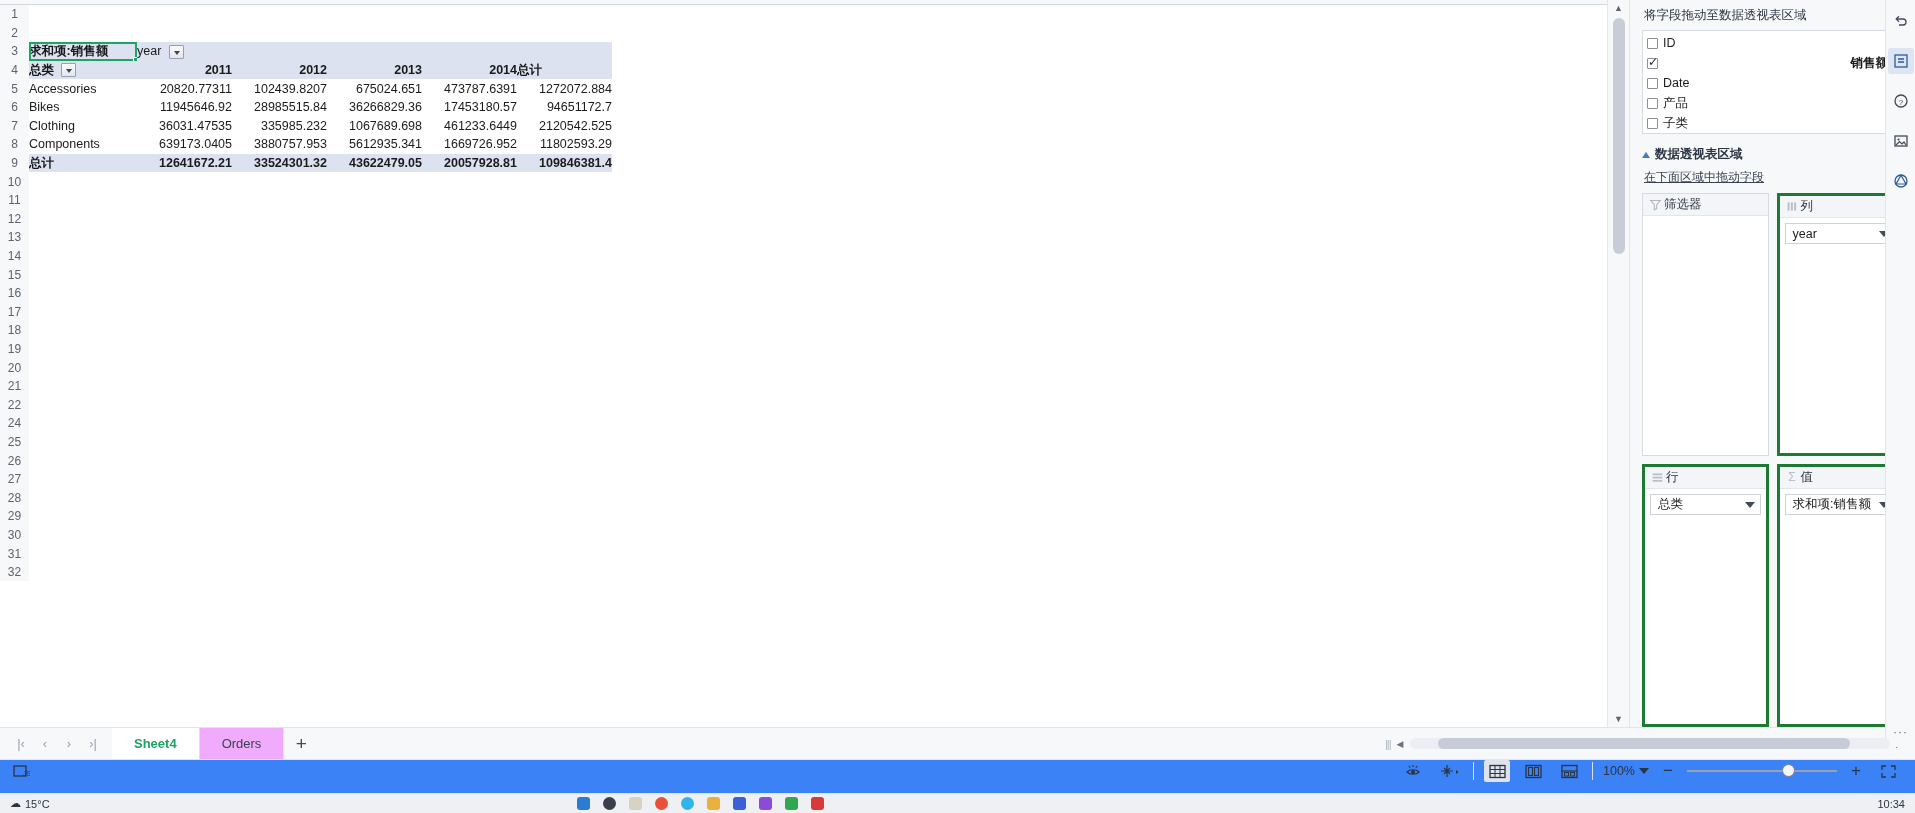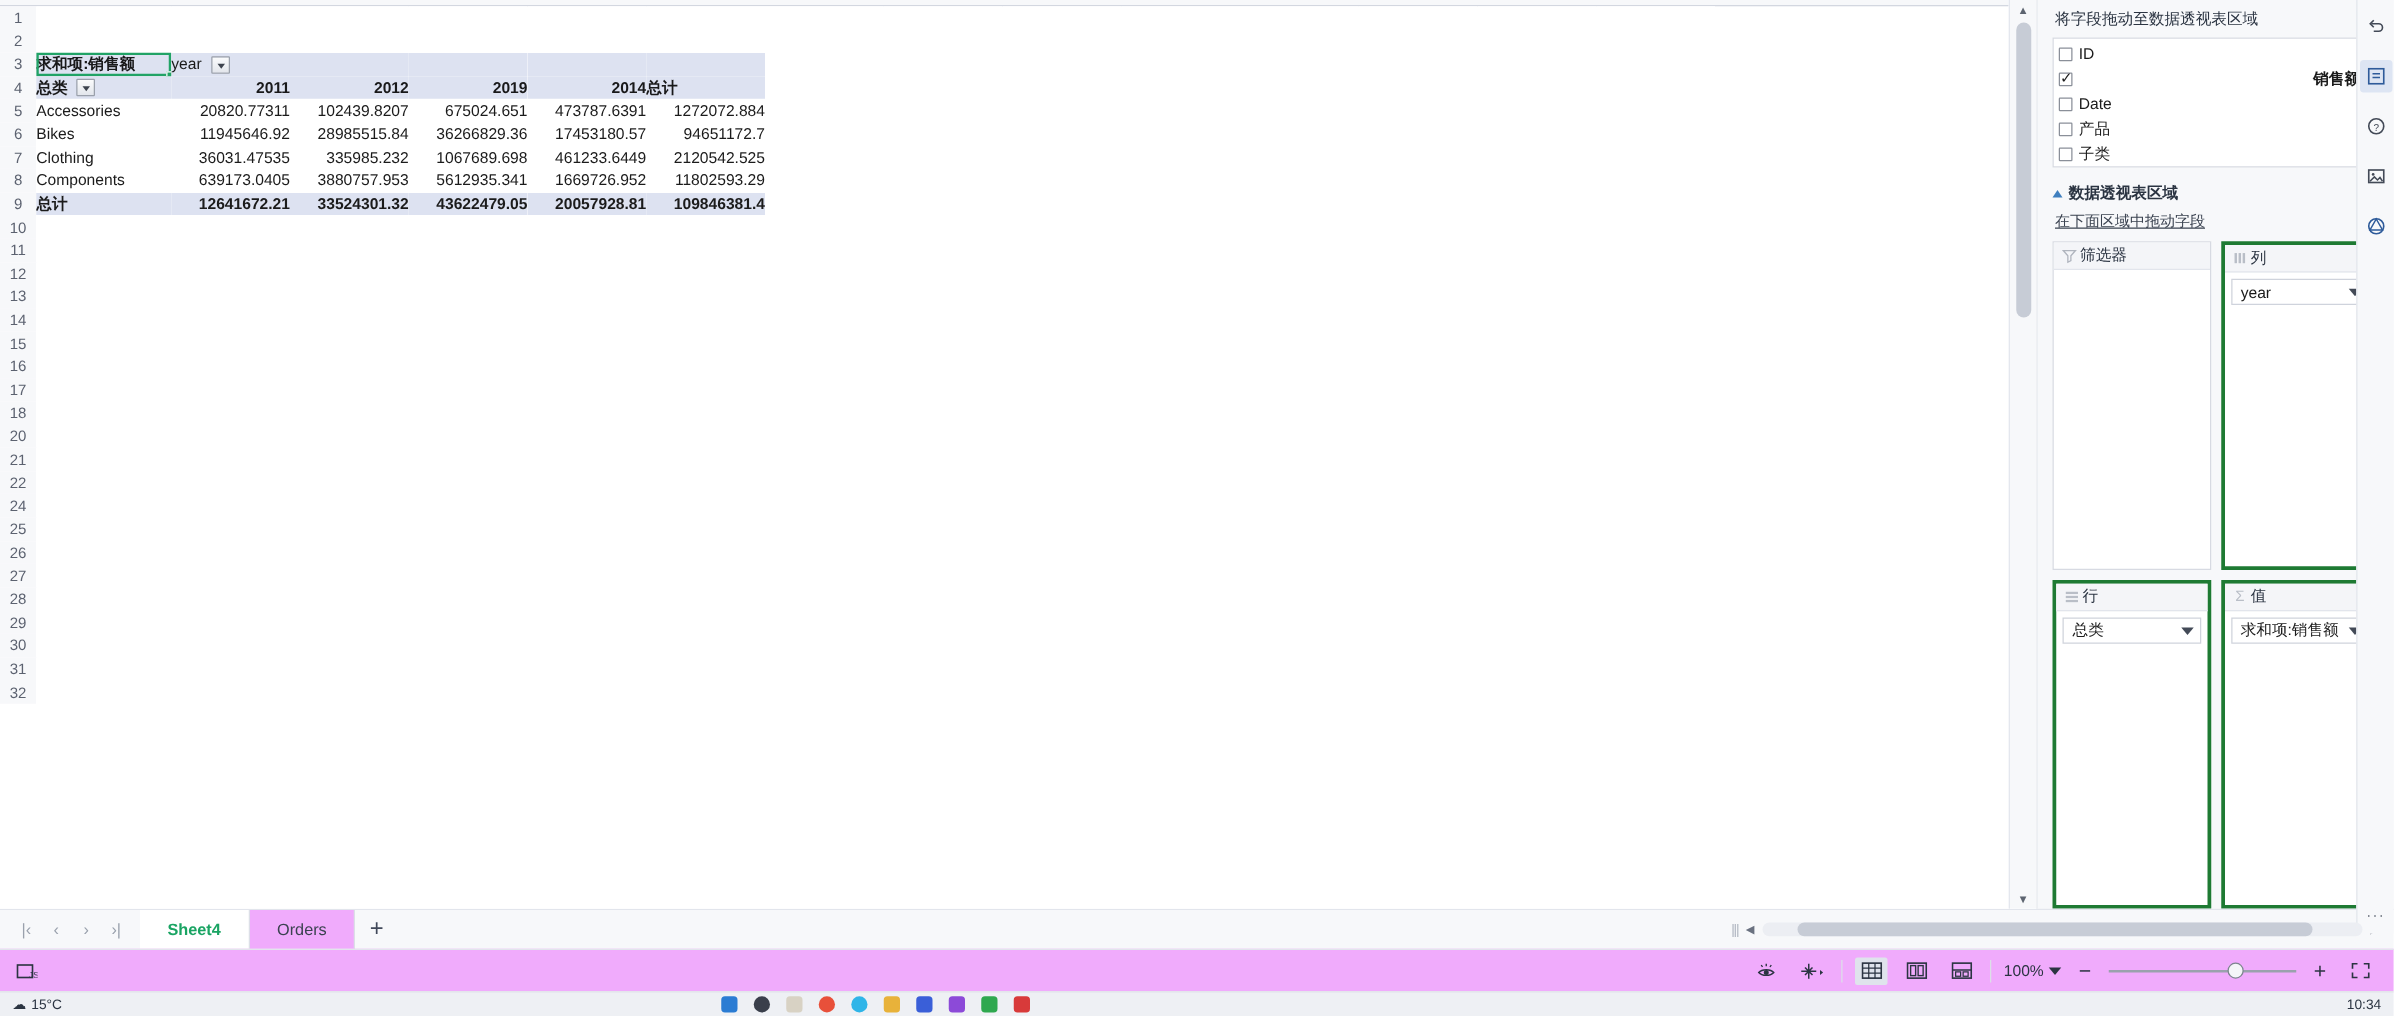--- a/index.html
+++ b/index.html
@@ -142,22 +142,22 @@
   .addtab { display: flex; align-items: center; justify-content: center; width: 34px; color: #41495a; font-size: 19px; }
   .tabspacer { flex: 1 1 auto; }
   .hscroll { display: flex; align-items: center; gap: 6px; padding-right: 12px; width: 530px; }
   .hs-grip { color: #aeb4bf; font-size: 11px; letter-spacing: -1px; }
   .hs-track { flex: 1 1 auto; height: 11px; background: #eceef3; border-radius: 6px; position: relative; }
   .hs-thumb { position: absolute; left: 28px; right: 40px; top: 0; bottom: 0; background: #c7ccd6; border-radius: 6px; }
   .hs-arrow { color: #6a7180; font-size: 9px; }
 
   
   .statusbar {
-    height: 34px; display: flex; align-items: center;
-    background: #f0abfc; border-top: 1px solid #e2e5ec; padding: 0 14px 0 8px;
+    height: 34px; display: flex; align-items: flex-start;
+    background: #3b82f6; border-top: 1px solid #e2e5ec; padding: 0 14px 0 8px;
   }
   .sb-left { display: flex; align-items: center; gap: 14px; }
   .sb-right { margin-left: auto; display: flex; align-items: center; gap: 10px; }
   .vdiv { width: 1px; height: 18px; background: #dcdfe7; }
   .viewbtn {
     width: 26px; height: 22px; display: flex; align-items: center; justify-content: center;
     border-radius: 2px;
   }
   .viewbtn.on { background: #dfe3ec; }
   .zoomlbl { font-size: 12.5px; color: #2b3442; display: flex; align-items: center; gap: 4px; }
@@ -277,21 +277,21 @@
             </tr>
 
             <tr>
               <td class="rowhdr">4</td>
               <td class="cell pv-colhdr lbl">
                 <span>总类</span>
                 <span class="filterbtn"></span>
               </td>
               <td class="cell pv-colhdr">2011</td>
               <td class="cell pv-colhdr">2012</td>
-              <td class="cell pv-colhdr">2019</td>
+              <td class="cell pv-colhdr">2013</td>
               <td class="cell pv-colhdr">2014</td>
               <td class="cell pv-colhdr lbl">总计</td>
               <td class="cell"></td>
                 <td class="cell"></td>
               <td class="cell"></td>
                 <td class="cell"></td>
               <td class="cell"></td>
                 <td class="cell"></td>
               <td class="cell"></td>
             </tr>
@@ -501,20 +501,36 @@
                 <td class="cell"></td>
                 <td class="cell"></td>
                 <td class="cell"></td>
                 <td class="cell"></td>
                 <td class="cell"></td>
                 <td class="cell"></td>
                 <td class="cell"></td>
               </tr>
             <tr>
                 <td class="rowhdr">18</td>
+                <td class="cell"></td>
+                <td class="cell"></td>
+                <td class="cell"></td>
+                <td class="cell"></td>
+                <td class="cell"></td>
+                <td class="cell"></td>
+                <td class="cell"></td>
+                <td class="cell"></td>
+                <td class="cell"></td>
+                <td class="cell"></td>
+                <td class="cell"></td>
+                <td class="cell"></td>
+                <td class="cell"></td>
+              </tr>
+            <tr>
+                <td class="rowhdr">19</td>
                 <td class="cell"></td>
                 <td class="cell"></td>
                 <td class="cell"></td>
                 <td class="cell"></td>
                 <td class="cell"></td>
                 <td class="cell"></td>
                 <td class="cell"></td>
                 <td class="cell"></td>
                 <td class="cell"></td>
                 <td class="cell"></td>

